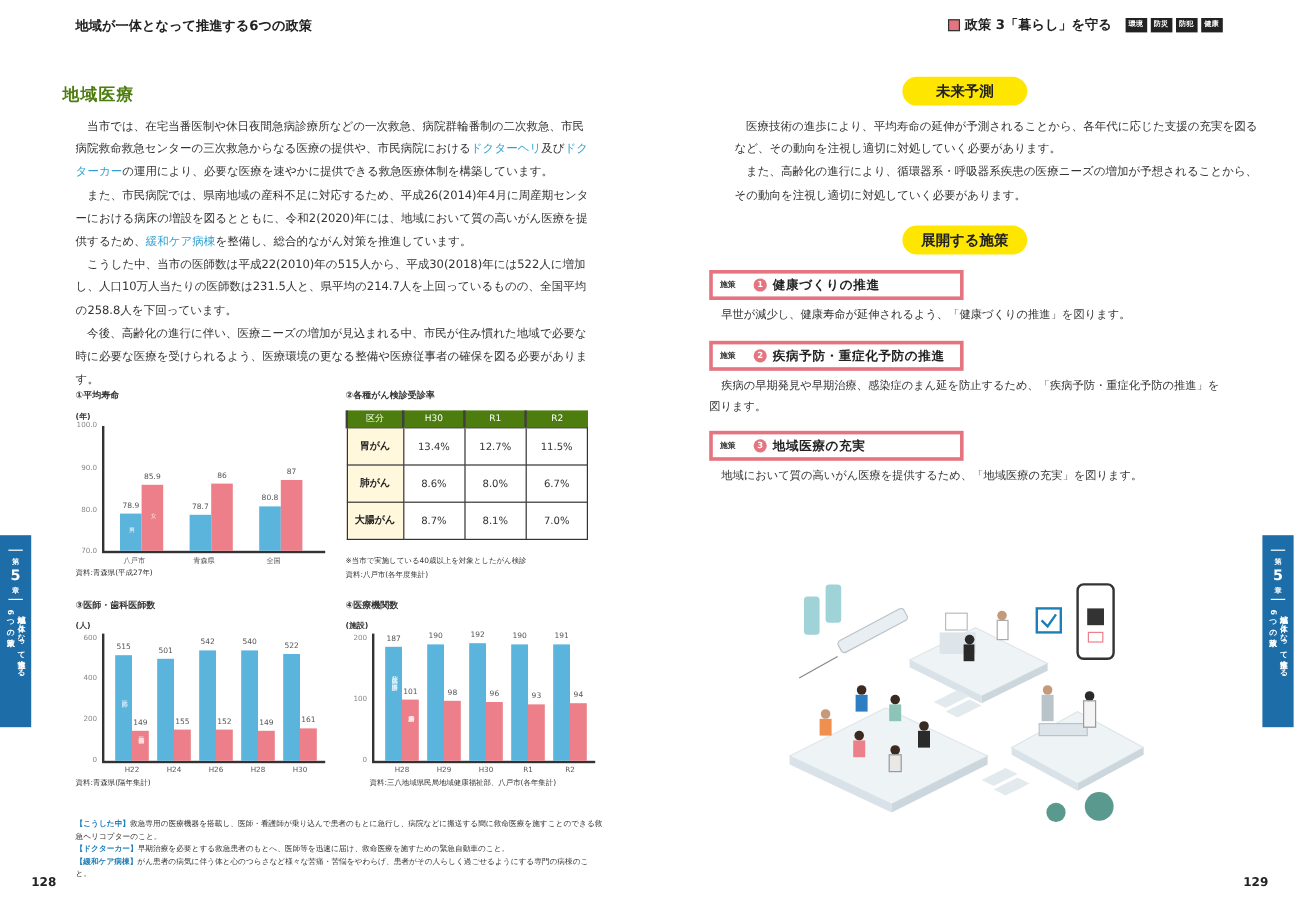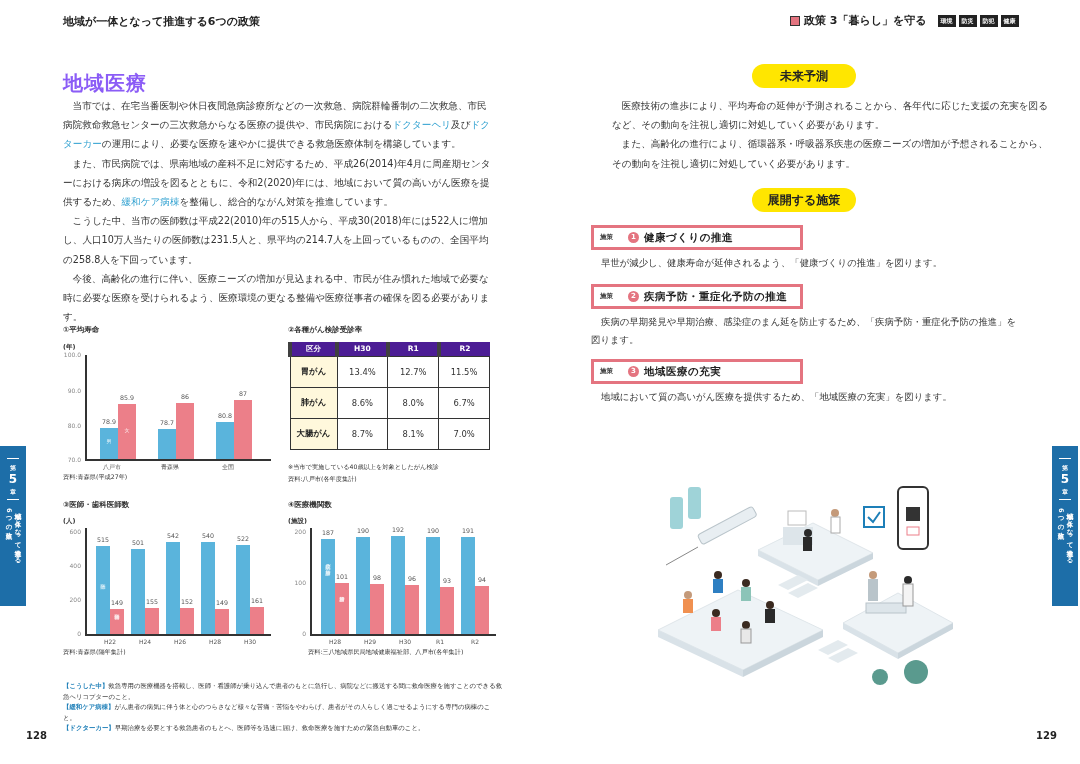--- a/index.html
+++ b/index.html
@@ -4,21 +4,21 @@
 <style>
   * { box-sizing: border-box; margin: 0; padding: 0; }
   html, body { width: 1080px; height: 764px; background: #fff; overflow: hidden; }
   body { position: relative; font-family: "DejaVu Sans", sans-serif; color: #333; }
   .abs { position: absolute; }
   .hdr-title { left: 63px; top: 14px; font-size: 11px; font-weight: bold; color: #222; }
   .hdr-right { left: 790px; top: 13px; display: flex; align-items: center; font-size: 11px; font-weight: bold; color: #222; }
   .hdr-sq { width: 10px; height: 10px; background: #e47480; border: 1px solid #333; margin-right: 4px; }
   .tag { background: #222; color: #fff; font-size: 6px; padding: 2px 3px; margin-left: 3px; line-height: 8px; }
   .tags { margin-left: 8px; display: flex; }
-  .sec-title { left: 63px; top: 70px; font-size: 20px; font-weight: bold; color: #8b5cf6; letter-spacing: 1px; }
+  .sec-title { left: 52px; top: 70px; font-size: 14px; font-weight: bold; color: #4d7c0f; letter-spacing: 1px; }
   .para { font-size: 9.6px; line-height: 19.2px; color: #333; text-indent: 1em; }
   .para .hl { color: #2ea0d0; }
   .left-body { left: 63px; top: 96px; width: 430px; }
   .right-body { width: 440px; }
   .pill { background: #ffe600; border-radius: 14px; font-size: 12px; font-weight: bold; color: #222; text-align: center; line-height: 24px; height: 24px; width: 104px; }
   .measure-box { border: 3px solid #e47480; background: #fff; width: 212px; height: 25px; display: flex; align-items: center; padding-left: 6px; }
   .measure-kind { font-size: 6.5px; font-weight: bold; color: #333; margin-right: 15px; }
   .measure-num { width: 11px; height: 11px; border-radius: 50%; background: #e47480; color: #fff; font-size: 7px; font-weight: bold; text-align: center; line-height: 11px; margin-right: 5px; }
   .measure-title { font-size: 10.5px; font-weight: bold; color: #222; letter-spacing: 0.5px; }
   .m-desc { font-size: 9.4px; line-height: 18px; color: #333; }
@@ -28,21 +28,21 @@
   .tick { font-size: 6px; color: #888; position: absolute; text-align: right; width: 24px; }
   .bar { position: absolute; bottom: 0; }
   .bar.m { background: #5ab4dc; }
   .bar.f { background: #ec7f89; }
   .bar-val { position: absolute; font-size: 6.3px; color: #555; width: 30px; text-align: center; }
   .bar-in { position: absolute; font-size: 5px; color: #fff; writing-mode: vertical-rl; opacity: 0.85; }
   .xcat { position: absolute; font-size: 6px; color: #555; width: 40px; text-align: center; }
   .axis-y { position: absolute; width: 1.5px; background: #333; }
   .axis-x { position: absolute; height: 1.5px; background: #333; }
   table.gan { border-collapse: collapse; font-size: 8.4px; }
-  table.gan th { background: #4c1d95; color: #fff; font-weight: bold; height: 14px; border-left: 4px solid #404040; font-size: 7.5px; }
+  table.gan th { background: #4d7c0f; color: #fff; font-weight: normal; height: 14px; border-left: 2px solid #404040; font-size: 7.5px; }
   table.gan td { border: 1px solid #333; height: 31px; text-align: center; color: #333; }
   table.gan td.rh { background: #fff8dc; font-weight: bold; color: #222; }
   .foot-note { font-size: 6.4px; line-height: 10.5px; color: #333; }
   .foot-note .k { color: #1d7fb8; font-weight: bold; }
   .side-tab { width: 26px; height: 160px; background: #1d6ea8; color: #fff; top: 446px; }
   .side-tab .ch { position: absolute; left: 0; width: 26px; text-align: center; font-size: 6px; font-weight: bold; }
   .side-tab .num { font-size: 12px; }
   .side-tab .line { position: absolute; left: 7px; width: 12px; height: 1px; background: #fff; }
   .side-tab .vtext { position: absolute; writing-mode: vertical-rl; font-size: 6.5px; line-height: 9px; font-weight: bold; }
   .pageno { font-size: 10px; font-weight: bold; color: #222; }
@@ -217,22 +217,22 @@
     <div class="xcat" style="left:62px; top:106px;">H29</div>
     <div class="xcat" style="left:97px; top:106px;">H30</div>
     <div class="xcat" style="left:132px; top:106px;">R1</div>
     <div class="xcat" style="left:167px; top:106px;">R2</div>
   </div>
   <div class="abs source" style="left:20px; top:148px;">資料:三八地域県民局地域健康福祉部、八戸市(各年集計)</div>
 </div>
 
 <div class="abs" style="left:63px; top:681px; width:440px;">
   <p class="foot-note"><span class="k">【こうした中】</span><span>救急専用の医療機器を搭載し、医師・看護師が乗り込んで患者のもとに急行し、病院などに搬送する間に救命医療を施すことのできる救急ヘリコプターのこと。</span></p>
+  <p class="foot-note"><span class="k">【ドクターカー】</span><span>早期治療を必要とする救急患者のもとへ、医師等を迅速に届け、救命医療を施すための緊急自動車のこと。</span></p>
   <p class="foot-note"><span class="k">【緩和ケア病棟】</span><span>がん患者の病気に伴う体と心のつらさなど様々な苦痛・苦悩をやわらげ、患者がその人らしく過ごせるようにする専門の病棟のこと。</span></p>
-  <p class="foot-note"><span class="k">【ドクターカー】</span><span>早期治療を必要とする救急患者のもとへ、医師等を迅速に届け、救命医療を施すための緊急自動車のこと。</span></p>
 </div>
 
 <div class="abs pageno" style="left:26px; top:730px;">128</div>
 <div class="abs pageno" style="left:1036px; top:730px;">129</div>
 
 <div class="abs side-tab" style="left:0;">
   <div class="line" style="top:12px;"></div>
   <div class="ch" style="top:18px;">第</div>
   <div class="ch num" style="top:26px;">5</div>
   <div class="ch" style="top:42px;">章</div>

